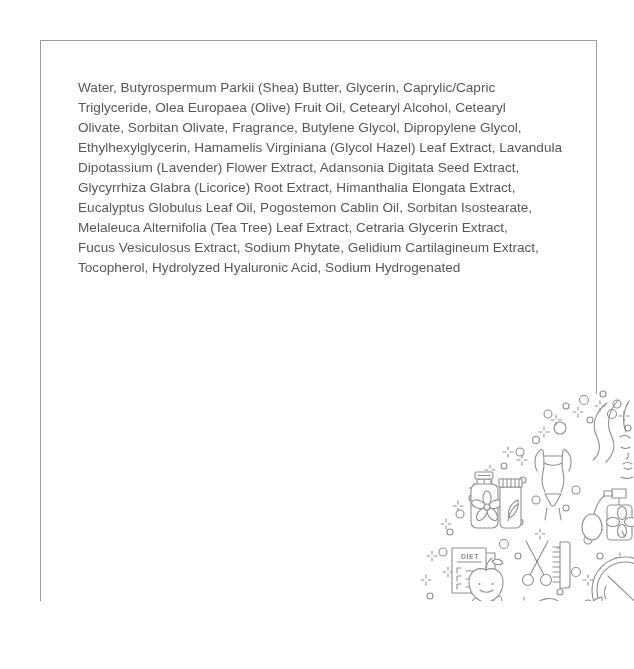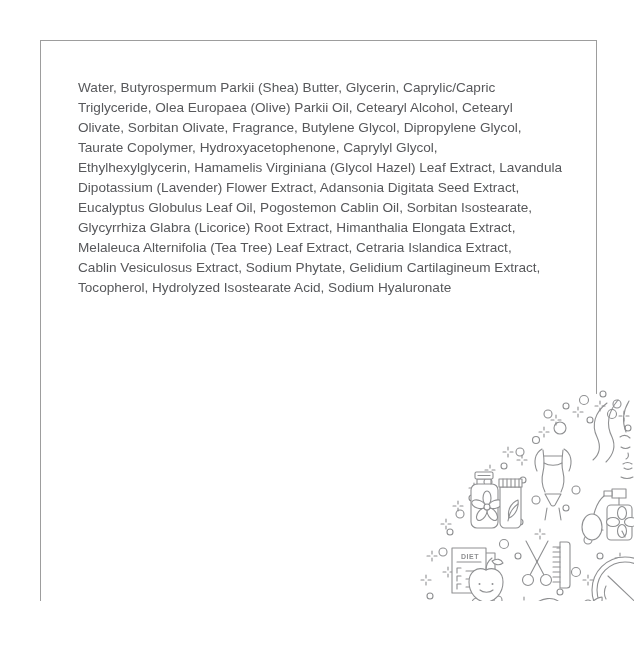--- a/index.html
+++ b/index.html
@@ -36,30 +36,29 @@
   }
 </style>
 </head>
 <body>
 
 <div class="page">
 
   <div class="ingredients-box">
     <div class="ingredients-text">
       <div class="ing-line">Water, Butyrospermum Parkii (Shea) Butter, Glycerin, Caprylic/Capric</div>
-      <div class="ing-line">Triglyceride, Olea Europaea (Olive) Parkii Oil, Cetearyl Alcohol, Cetearyl</div>
+      <div class="ing-line">Triglyceride, Olea Europaea (Olive) Fruit Oil, Cetearyl Alcohol, Cetearyl</div>
       <div class="ing-line">Olivate, Sorbitan Olivate, Fragrance, Butylene Glycol, Dipropylene Glycol,</div>
-      <div class="ing-line">Taurate Copolymer, Hydroxyacetophenone, Caprylyl Glycol,</div>
       <div class="ing-line">Ethylhexylglycerin, Hamamelis Virginiana (Glycol Hazel) Leaf Extract, Lavandula</div>
       <div class="ing-line">Dipotassium (Lavender) Flower Extract, Adansonia Digitata Seed Extract,</div>
+      <div class="ing-line">Glycyrrhiza Glabra (Licorice) Root Extract, Himanthalia Elongata Extract,</div>
       <div class="ing-line">Eucalyptus Globulus Leaf Oil, Pogostemon Cablin Oil, Sorbitan Isostearate,</div>
-      <div class="ing-line">Glycyrrhiza Glabra (Licorice) Root Extract, Himanthalia Elongata Extract,</div>
-      <div class="ing-line">Melaleuca Alternifolia (Tea Tree) Leaf Extract, Cetraria Islandica Extract,</div>
-      <div class="ing-line">Cablin Vesiculosus Extract, Sodium Phytate, Gelidium Cartilagineum Extract,</div>
-      <div class="ing-line">Tocopherol, Hydrolyzed Isostearate Acid, Sodium Hyaluronate</div>
+      <div class="ing-line">Melaleuca Alternifolia (Tea Tree) Leaf Extract, Cetraria Glycerin Extract,</div>
+      <div class="ing-line">Fucus Vesiculosus Extract, Sodium Phytate, Gelidium Cartilagineum Extract,</div>
+      <div class="ing-line">Tocopherol, Hydrolyzed Hyaluronic Acid, Sodium Hydrogenated</div>
     </div>
   </div>
 
   <svg class="illustration" viewBox="0 0 634 669" width="634" height="669" xmlns="http://www.w3.org/2000/svg">
     <defs>
       <path id="spk" d="M-5 0 H-2 M2 0 H5 M0 -5 V-2 M0 2 V5"></path>
     </defs>
 
     <circle cx="690" cy="700" r="320" fill="#ffffff"></circle>
 

